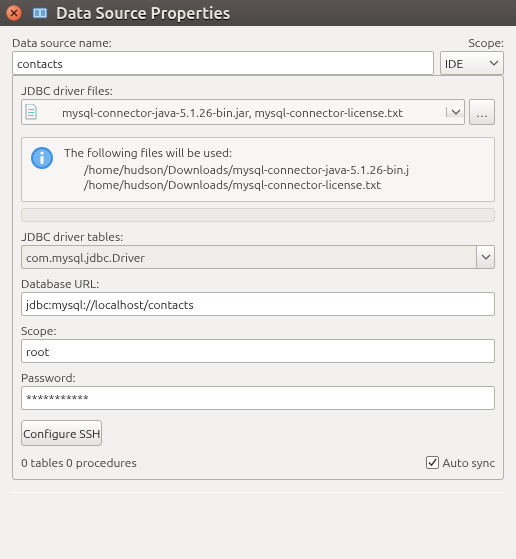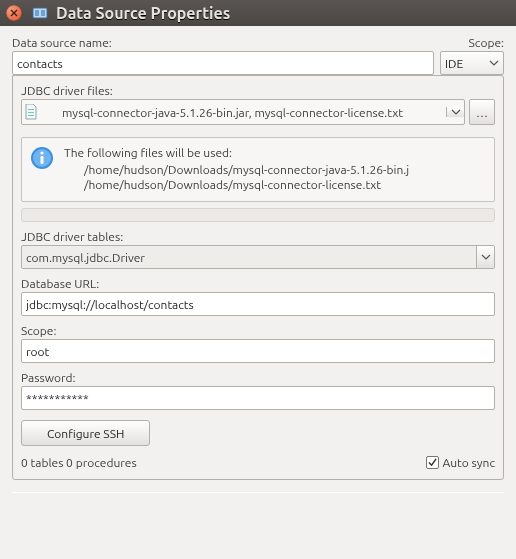--- a/index.html
+++ b/index.html
@@ -31,21 +31,21 @@
   .sq-btn { width:26px;height:26px; border:1px solid #b3afab; border-radius:2px; background:linear-gradient(#fefefe,#e3e1dd); display:flex;align-items:center;justify-content:center; cursor:pointer;}
   .infobox { margin-top:12px; border:1px solid #c7c4bf; border-radius:2px; padding: 8px 8px 8px 8px; display:flex; gap:10px; background:#f7f6f4;}
   .info-icon { width:24px; height:24px; flex-shrink:0; }
   .info-body { font-size:12px; }
   .info-body ol { margin: 4px 0 0 20px; }
   .info-body li { margin: 2px 0; overflow:hidden; white-space:nowrap; text-overflow:clip;}
   .fullsel { width:100%; height:24px; display:flex; align-items:center; background:#eeede9; border:1px solid #b3afab; border-radius:2px; }
   .fullsel .txt { flex:1; padding:0 4px; }
   .fullinput { width:100%; }
   .field-lbl { margin-top:8px; }
-  .btn { height:26px; padding: 0 25px; border:1px solid #b3afab; border-radius:3px; background: linear-gradient(#fefefe,#e3e1dd); font-size:12px; font-family:inherit; cursor:pointer; color:#222;}
+  .btn { height:26px; padding: 0 1px; border:1px solid #b3afab; border-radius:3px; background: linear-gradient(#fefefe,#e3e1dd); font-size:12px; font-family:inherit; cursor:pointer; color:#222;}
   .syncrow { display:flex; align-items:center; margin-top:10px;}
   .syncrow .stats { flex:1; }
   .checkbox { width:13px;height:13px; border:1px solid #7a7672; border-radius:2px; background:#fff; display:inline-flex; align-items:center; justify-content:center; margin-right:3px; vertical-align:-2px;}
   .checkmark { width:9px;height:9px; }
   .hr { height:1px; background:#cfccc7; border-bottom:1px solid #fff; margin: 12px 0 10px 0; }
   .footer { display:flex; gap:8px; align-items:center; }
   .footer .spacer { flex:1; }
   .footer .btn { min-width: 78px; }
   .accel-t { text-decoration: underline; }
   .scrollbar { height:14px; margin-top:6px; background:#eceae6; border:1px solid #d8d5d0; border-radius:3px; }

